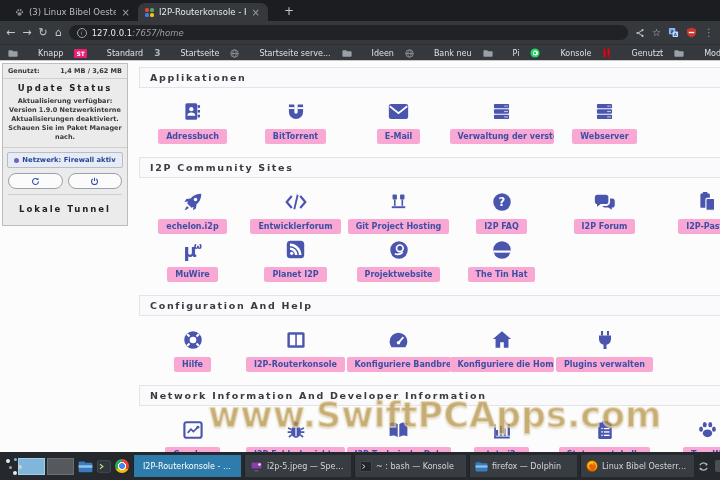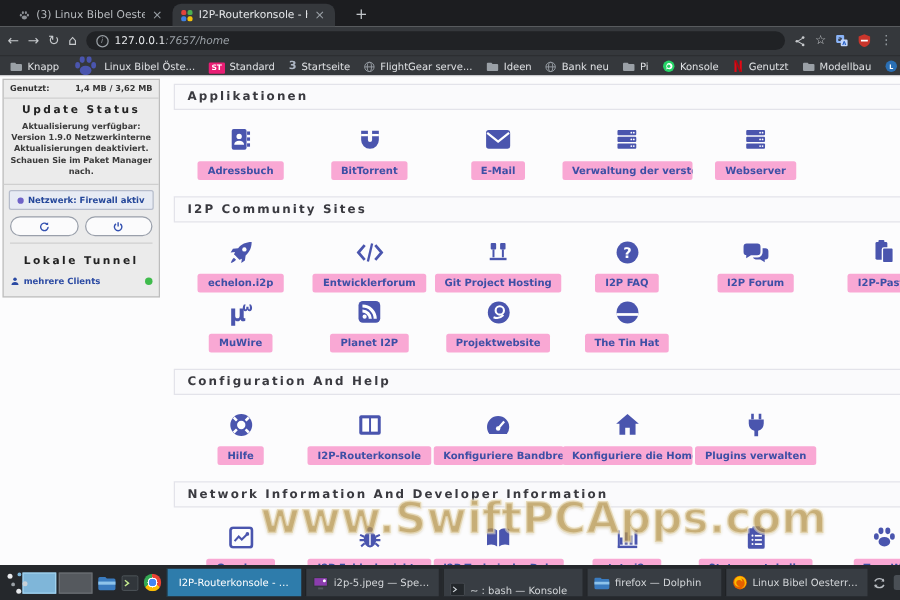--- a/index.html
+++ b/index.html
@@ -17,21 +17,21 @@
   .i2pfav i{width:4px;height:4px;border-radius:1.5px;display:block;}
   .newtab{color:#c2c6ca;font-size:12px;margin-left:10px;padding:0 6px 3px;}
   .toolbar{position:absolute;top:21px;left:0;right:0;height:23px;background:#35383c;display:flex;align-items:center;padding:0 6px;box-sizing:border-box;gap:7px;}
   .navbtn{color:#c7cacd;font-size:11px;line-height:1;}
   .urlbar{flex:1;height:15px;background:#202225;border-radius:8px;display:flex;align-items:center;padding:0 8px;gap:5px;}
   .urlinfo{width:8px;height:8px;border:1px solid #9aa0a6;border-radius:50%;color:#9aa0a6;font-size:6px;display:flex;align-items:center;justify-content:center;font-style:italic;}
   .urltext{font-size:8.5px;color:#e8eaed;}
   .urltext .upath{color:#9aa0a6;font-style:italic;}
   .tb-icons{display:flex;align-items:center;gap:7px;}
   .bookbar{position:absolute;top:44px;left:0;right:0;height:16px;background:#35383c;border-top:1px solid #2c2e31;display:flex;align-items:center;padding:0 8px;gap:11px;overflow:hidden;}
-  .bm{display:flex;align-items:center;gap:4px;font-size:8px;color:#dfe1e4;white-space:nowrap;text-align:center;}
+  .bm{display:flex;align-items:center;gap:20px;font-size:8px;color:#dfe1e4;white-space:nowrap;text-align:center;}
   .badge-st{background:#e91e74;color:#fff;font-size:6px;font-weight:bold;padding:1px 2px;border-radius:1px;}
   .num3{color:#aeb6c4;font-weight:bold;font-size:9px;}
   
   .page{position:absolute;top:60px;left:0;right:0;bottom:28px;background:#fcfcfd;border-top:1px solid #c9c9cd;overflow:hidden;}
   
   .sidebar{position:absolute;top:2px;left:2px;width:124px;background:#ebebeb;border:1px solid #bdbdbd;font-size:6.5px;color:#333;}
   .sb-row{display:flex;justify-content:space-between;padding:3px 5px;border-bottom:1px solid #cfcfcf;font-weight:bold;}
   .sb-h{text-align:center;font-size:8.5px;font-weight:bold;letter-spacing:2px;color:#222;padding:4px 0 3px;}
   .sb-msg{text-align:center;padding:1px 4px 5px;line-height:1.4;color:#3a3a3a;font-weight:bold;border-bottom:1px solid #cfcfcf;}
   .netbox{margin:4px;background:#e7ebf4;border:1px solid #b6bccb;border-radius:2px;padding:3px 2px;display:flex;align-items:center;justify-content:center;gap:3px;
@@ -144,48 +144,36 @@
   <div class="bookbar">
       <div class="bm">
         <span>
           <svg width="10" height="9" viewBox="0 0 24 20" fill="#9aa0a6">
             <path d="M1 4a2 2 0 0 1 2-2h7l2 2.5h9a2 2 0 0 1 2 2V16a2 2 0 0 1-2 2H3a2 2 0 0 1-2-2z"></path>
           </svg>
         </span>
         <span>Knapp</span>
       </div>
       <div class="bm">
-        <span>
-          <svg width="21" height="20" viewBox="0 0 24 24" fill="#4a55ae">
-            <ellipse cx="12" cy="16" rx="5.6" ry="4.6"></ellipse>
-            <ellipse cx="4.3" cy="11" rx="2.3" ry="3.1"></ellipse>
-            <ellipse cx="19.7" cy="11" rx="2.3" ry="3.1"></ellipse>
-            <ellipse cx="8.7" cy="5.6" rx="2.4" ry="3.2"></ellipse>
-            <ellipse cx="15.3" cy="5.6" rx="2.4" ry="3.2"></ellipse>
-          </svg>
-        </span>
-        <span>Linux Bibel Öste...</span>
-      </div>
-      <div class="bm">
         <span><span class="badge-st">ST</span></span>
         <span>Standard</span>
       </div>
       <div class="bm">
         <span><span class="num3">3</span></span>
         <span>Startseite</span>
       </div>
       <div class="bm">
         <span>
           <svg width="9" height="9" viewBox="0 0 24 24" fill="none" stroke="#9aa0a6" stroke-width="2">
             <circle cx="12" cy="12" r="10"></circle>
             <ellipse cx="12" cy="12" rx="4.5" ry="10"></ellipse>
             <path d="M2 12h20"></path>
           </svg>
         </span>
-        <span>FlightGear serve...</span>
+        <span>Startseite serve...</span>
       </div>
       <div class="bm">
         <span>
           <svg width="10" height="9" viewBox="0 0 24 20" fill="#9aa0a6">
             <path d="M1 4a2 2 0 0 1 2-2h7l2 2.5h9a2 2 0 0 1 2 2V16a2 2 0 0 1-2 2H3a2 2 0 0 1-2-2z"></path>
           </svg>
         </span>
         <span>Ideen</span>
       </div>
       <div class="bm">
@@ -266,28 +254,20 @@
           </div>
         <div class="pillbtn">
             <svg width="9" height="9" viewBox="0 0 24 24" fill="none" stroke="#3451b0" stroke-width="3">
               <path d="M7.5 5.5a8 8 0 1 0 9 0"></path>
               <line x1="12" y1="2" x2="12" y2="11"></line>
             </svg>
           </div>
       </div>
       <div class="sb-h">Lokale Tunnel</div>
       <div class="tunnels">
-        <div class="tun">
-          <svg width="8" height="8" viewBox="0 0 24 24" fill="#2b4aa3">
-              <circle cx="12" cy="7" r="4.2"></circle>
-              <path d="M3.5 21c0-5 4-7.5 8.5-7.5s8.5 2.5 8.5 7.5z"></path>
-            </svg>
-          <span class="tlbl">mehrere Clients</span>
-          <span class="gdot"></span>
-        </div>
       </div>
     </div>
 
     <div class="content">
         <div class="sec">
           <div class="sec-h">Applikationen</div>
           <div class="grid">
             <div class="tile">
               <div class="ticon">
                 <svg width="19" height="21" viewBox="0 0 24 24" fill="#4a55ae">
@@ -640,21 +620,21 @@
           <span>
             <svg width="13" height="11" viewBox="0 0 26 22">
               <rect x="1" y="1" width="24" height="16" rx="2" fill="#33383d" stroke="#7e8archive" stroke-width="0"></rect>
               <rect x="3" y="3" width="20" height="12" fill="#8b3dae"></rect>
               <circle cx="19" cy="7" r="2.4" fill="#fff"></circle>
               <rect x="9" y="18" width="8" height="3" fill="#555b61"></rect>
             </svg>
           </span>
           <span class="task-label">i2p-5.jpeg — Spectacle</span>
         </div>
-        <div class="task" style="width: 112px; align-items: flex-end;">
+        <div class="task" style="width: 112px;">
           <span>
             <svg width="12" height="11" viewBox="0 0 24 22">
               <rect x="1" y="1" width="22" height="20" rx="2" fill="#23272b" stroke="#565c62"></rect>
               <path d="M5 7l5 4-5 4" stroke="#cfd4d9" stroke-width="2" fill="none"></path>
             </svg>
           </span>
           <span class="task-label">~ : bash — Konsole</span>
         </div>
         <div class="task" style="width: 108px;">
           <span>

